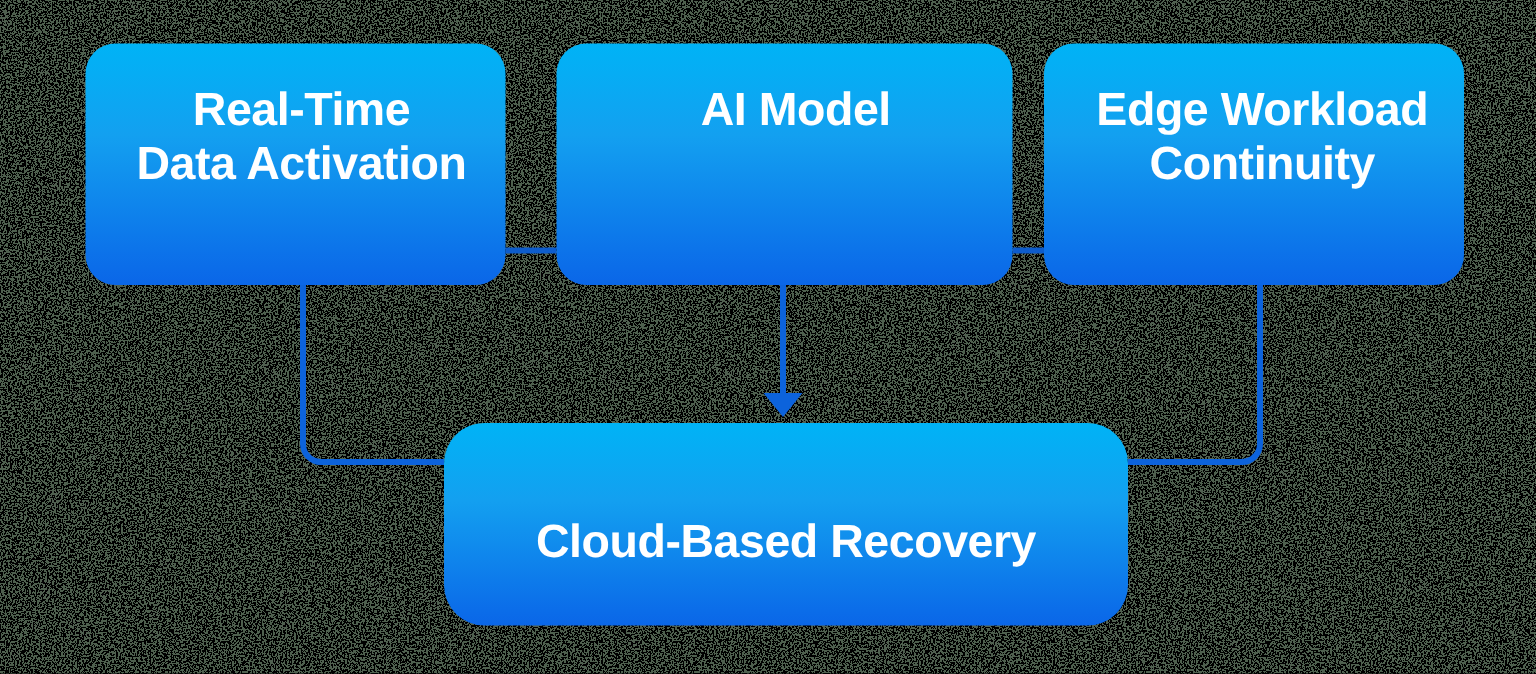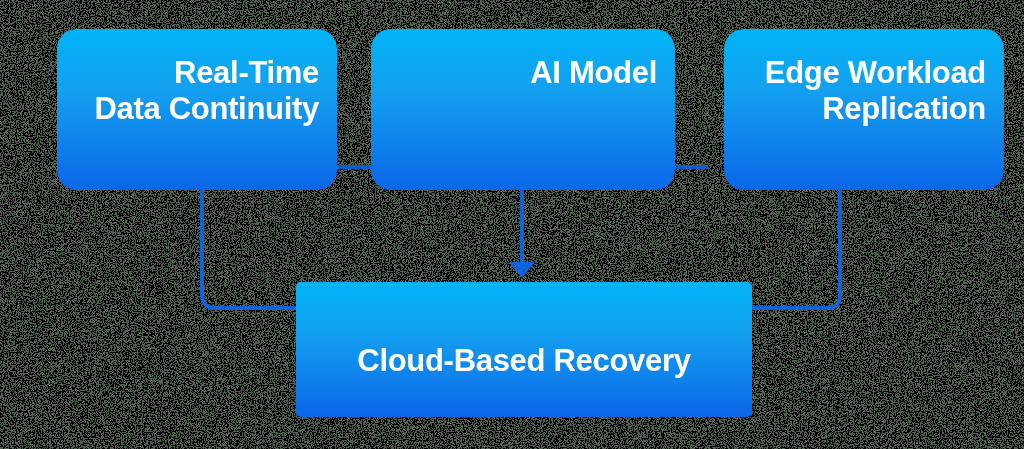--- a/index.html
+++ b/index.html
@@ -30,31 +30,31 @@
     font-size: 31px;
     line-height: 36px;
     letter-spacing: -0.3px;
     box-sizing: border-box;
     z-index: 2;
   }
   .node-top {
     top: 29px;
     height: 161px;
     padding: 26px 18px 0 26px;
-    text-align: right;
+    text-align: center;
   }
   .node-1 { left: 57px;  width: 280px; }
   .node-2 { left: 371px; width: 304px; padding-left: 33px; }
-  .node-3 { left: 724px; width: 280px; padding-left: 29px; }
+  .node-3 { left: 696px; width: 280px; padding-left: 29px; }
   .node-bottom {
     left: 296px;
     top: 282px;
     width: 456px;
     height: 135px;
-    border-radius: 5px;
+    border-radius: 27px;
     display: flex;
     flex-direction: column;
     justify-content: center;
     align-items: center;
     text-align: center;
     padding-top: 22px;
   }
   .conn {
     position: absolute;
     z-index: 1;
@@ -130,29 +130,29 @@
 
   <div class="conn conn-elbow-left"></div>
 
   <div class="conn conn-elbow-right"></div>
 
   <div class="conn conn-arrow-shaft"></div>
   <div class="conn conn-arrow-head"></div>
 
   <div class="node node-top node-1">
     <div>Real-Time</div>
-    <div>Data Continuity</div>
+    <div>Data Activation</div>
   </div>
 
   <div class="node node-top node-2">
     <div>AI Model</div>
   </div>
 
   <div class="node node-top node-3">
     <div>Edge Workload</div>
-    <div>Replication</div>
+    <div>Continuity</div>
   </div>
 
   <div class="node node-bottom">
     <div>Cloud-Based Recovery</div>
   </div>
 
 </div>
 
 </body></html>

